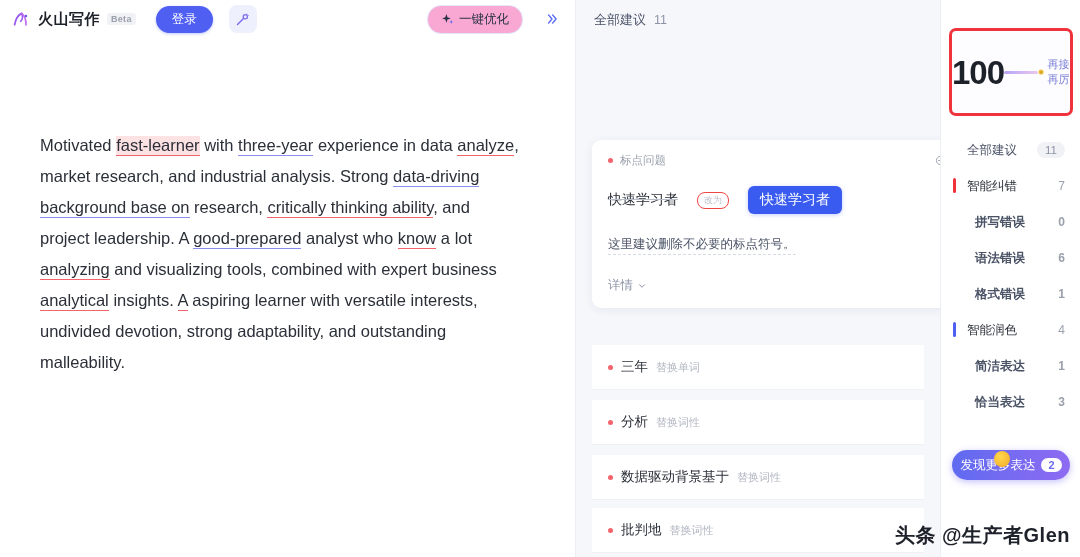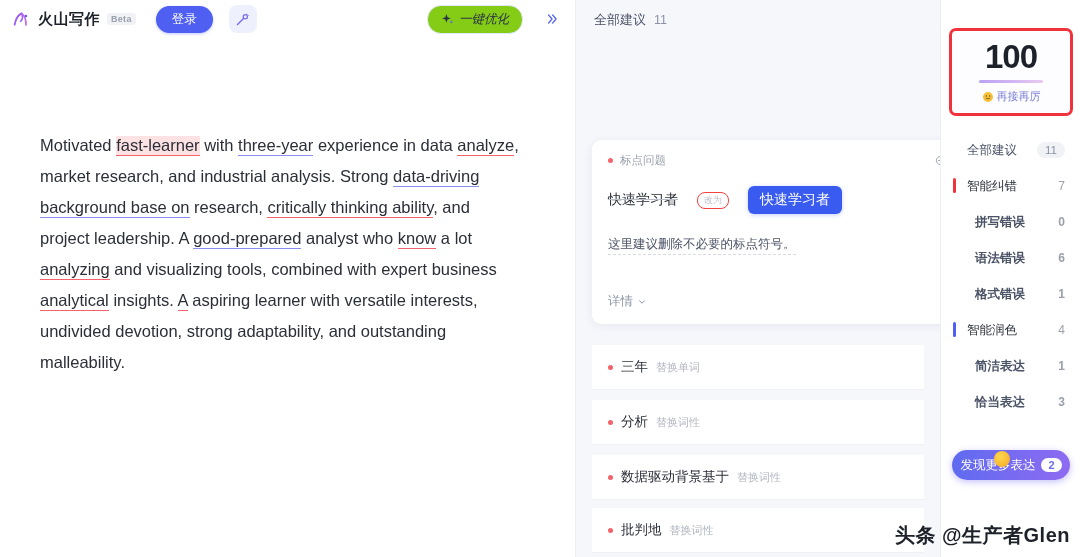--- a/index.html
+++ b/index.html
@@ -43,23 +43,23 @@
   }
   .magic-btn {
     width: 28px; height: 28px; margin-left: 8px;
     background: #eef0fe; border-radius: 8px;
     display: flex; align-items: center; justify-content: center;
     cursor: pointer;
   }
   .topbar-spacer { flex: 1; }
   .optimize-btn {
     display: flex; align-items: center; gap: 5px;
-    background: #84cc16; border: 1px solid #e2e7fb;
+    background: #f9a8d4; border: 1px solid #e2e7fb;
     border-radius: 14px; padding: 5px 13px;
-    font-size: 12.5px; color: #2b3245; cursor: pointer; white-space: nowrap; font-style: italic;
+    font-size: 12.5px; color: #2b3245; cursor: pointer; white-space: nowrap;
   }
   .chev-btn {
     width: 26px; height: 26px; margin-left: 8px;
     display: flex; align-items: center; justify-content: center;
     color: #4e5ff2; font-size: 15px; cursor: pointer; font-weight: bold;
   }
 
   .doc {
     padding: 42px 40px 0 40px;
     color: #2b2f38;
@@ -130,21 +130,21 @@
     background: #3a5bf0; color: #fff; font-size: 14px;
     border-radius: 6px; padding: 5px 12px; cursor: pointer;
     box-shadow: 0 1px 4px rgba(58,91,240,.3);
   }
   .card-desc {
     margin-top: 22px; font-size: 12.5px; color: #4a5266;
     border-bottom: 1px dashed #d8dbe3; display: inline-block;
     padding-bottom: 1px;
   }
   .card-detail {
-    margin-top: 38px; font-size: 12.5px; color: #8c93a5;
+    margin-top: 22px; font-size: 12.5px; color: #8c93a5;
     display: flex; align-items: center; gap: 4px; cursor: pointer;
   }
 
   .sug-item {
     position: absolute; left: 16px; width: 332px;
     background: #fff;
     padding: 13px 16px;
     display: flex; align-items: center; gap: 8px;
     border-bottom: 1px solid #f0f1f5;
     cursor: pointer;
@@ -162,21 +162,21 @@
     width: 140px; height: 557px; flex: 0 0 140px;
     background: #ffffff;
     border-left: 1px solid #eceef3;
   }
   .score-box {
     position: absolute; left: 8px; top: 28px;
     width: 124px; height: 88px;
     border: 3px solid #f0323c;
     border-radius: 7px;
     background: #fdfdff;
-    display: flex; flex-direction: column;
+    display: flex; flex-direction: row;
     align-items: center; justify-content: center;
   }
   .score-num {
     font-size: 33px; font-weight: bold; color: #1d2129;
     letter-spacing: -1px; line-height: 1;
   }
   .score-bar {
     width: 64px; height: 3px; border-radius: 2px;
     background: linear-gradient(90deg,#b9a2f5,#e9c8f0);
     margin: 7px 0 6px 0;

